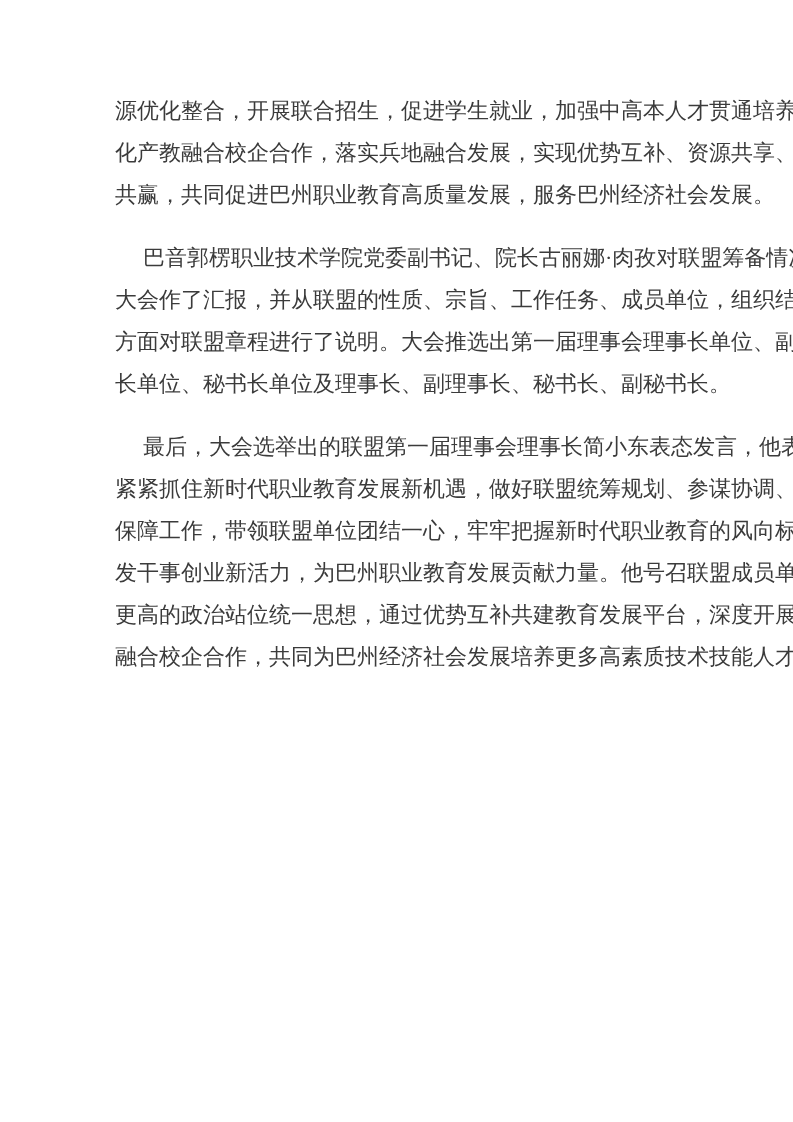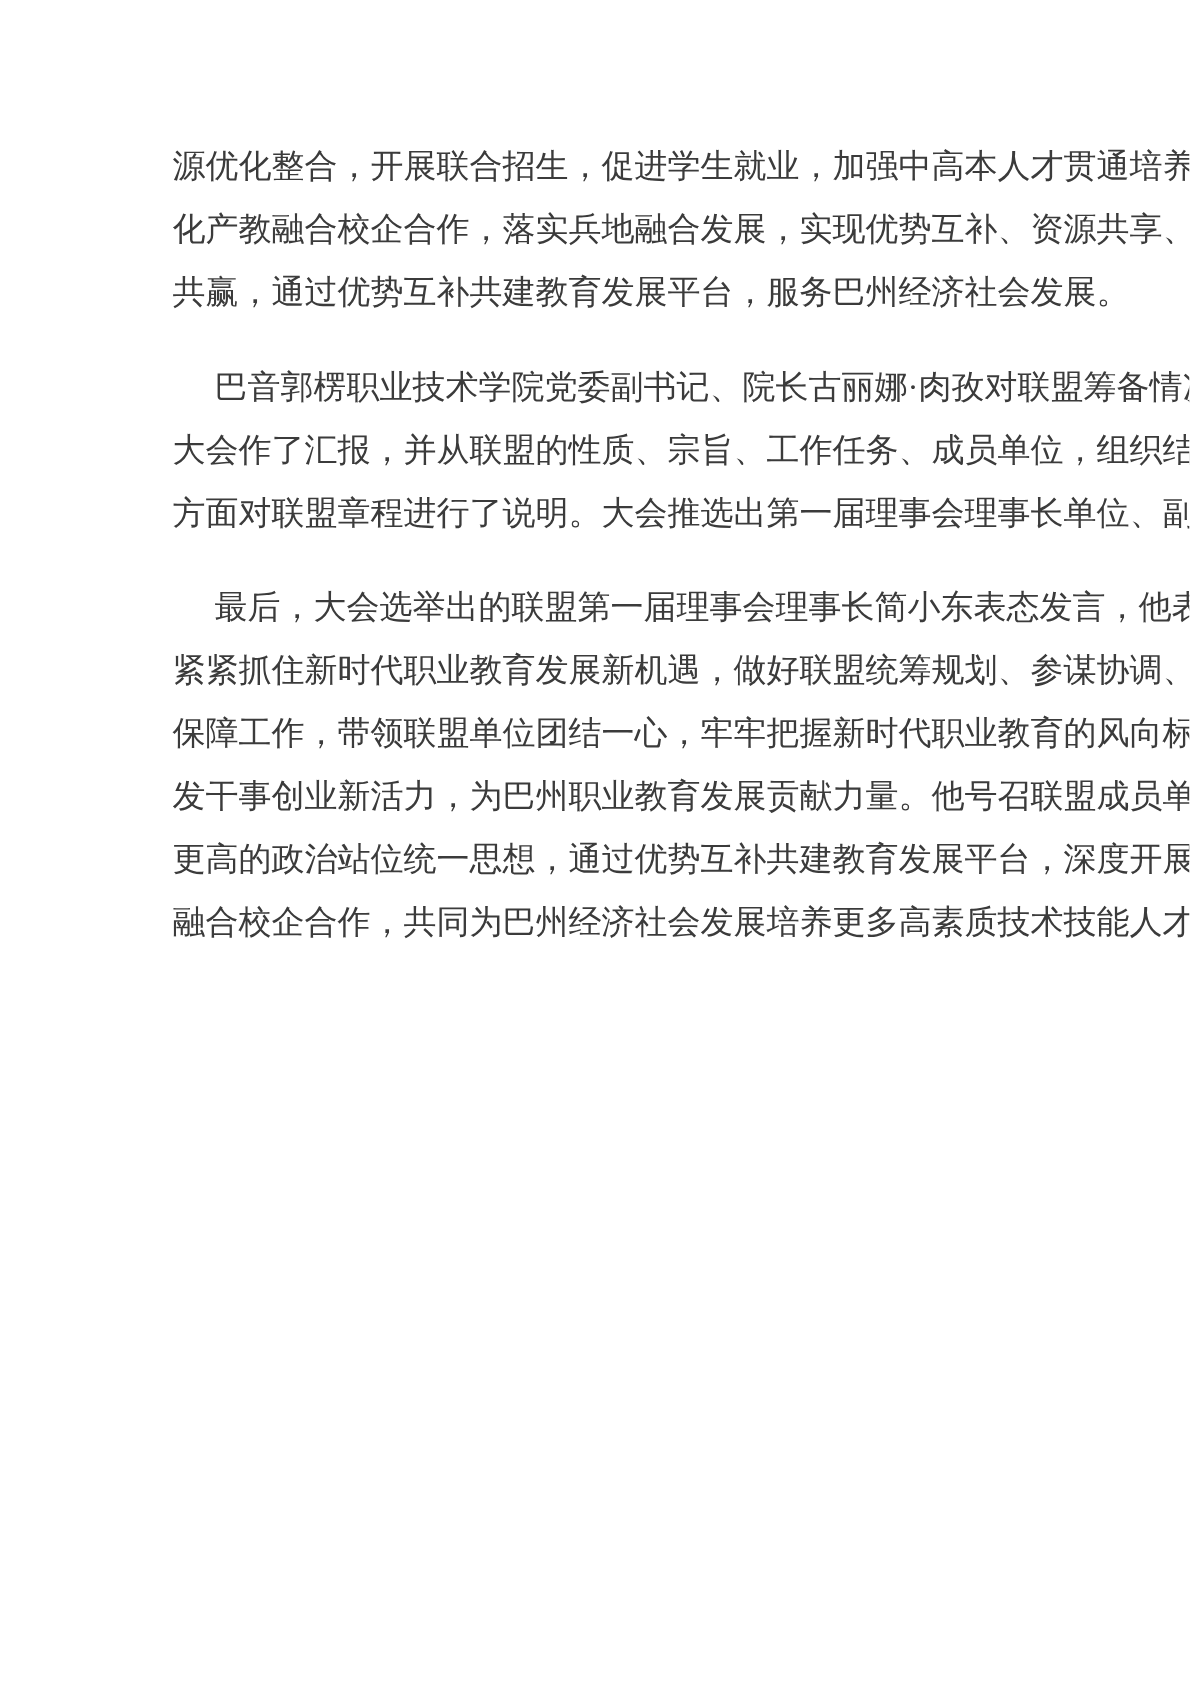--- a/index.html
+++ b/index.html
@@ -44,27 +44,28 @@
 </style>
 </head>
 <body>
 
 <div class="page">
   <div class="content">
 
     <div class="para">
       <div class="line">源优化整合，开展联合招生，促进学生就业，加强中高本人才贯通培养，深</div>
       <div class="line">化产教融合校企合作，落实兵地融合发展，实现优势互补、资源共享、合作</div>
-      <div class="line last">共赢，通过优势互补共建教育发展平台，服务巴州经济社会发展。</div>
+      <div class="line last">共赢，共同促进巴州职业教育高质量发展，服务巴州经济社会发展。</div>
     </div>
 
     <div class="para">
       <div class="line indent">巴音郭楞职业技术学院党委副书记、院长古丽娜·肉孜对联盟筹备情况向</div>
       <div class="line">大会作了汇报，并从联盟的性质、宗旨、工作任务、成员单位，组织结构等</div>
       <div class="line">方面对联盟章程进行了说明。大会推选出第一届理事会理事长单位、副理事</div>
+      <div class="line last">长单位、秘书长单位及理事长、副理事长、秘书长、副秘书长。</div>
     </div>
 
     <div class="para">
       <div class="line indent">最后，大会选举出的联盟第一届理事会理事长简小东表态发言，他表示将</div>
       <div class="line">紧紧抓住新时代职业教育发展新机遇，做好联盟统筹规划、参谋协调、服务</div>
       <div class="line">保障工作，带领联盟单位团结一心，牢牢把握新时代职业教育的风向标，激</div>
       <div class="line">发干事创业新活力，为巴州职业教育发展贡献力量。他号召联盟成员单位以</div>
       <div class="line">更高的政治站位统一思想，通过优势互补共建教育发展平台，深度开展产教</div>
       <div class="line last">融合校企合作，共同为巴州经济社会发展培养更多高素质技术技能人才。</div>
     </div>

